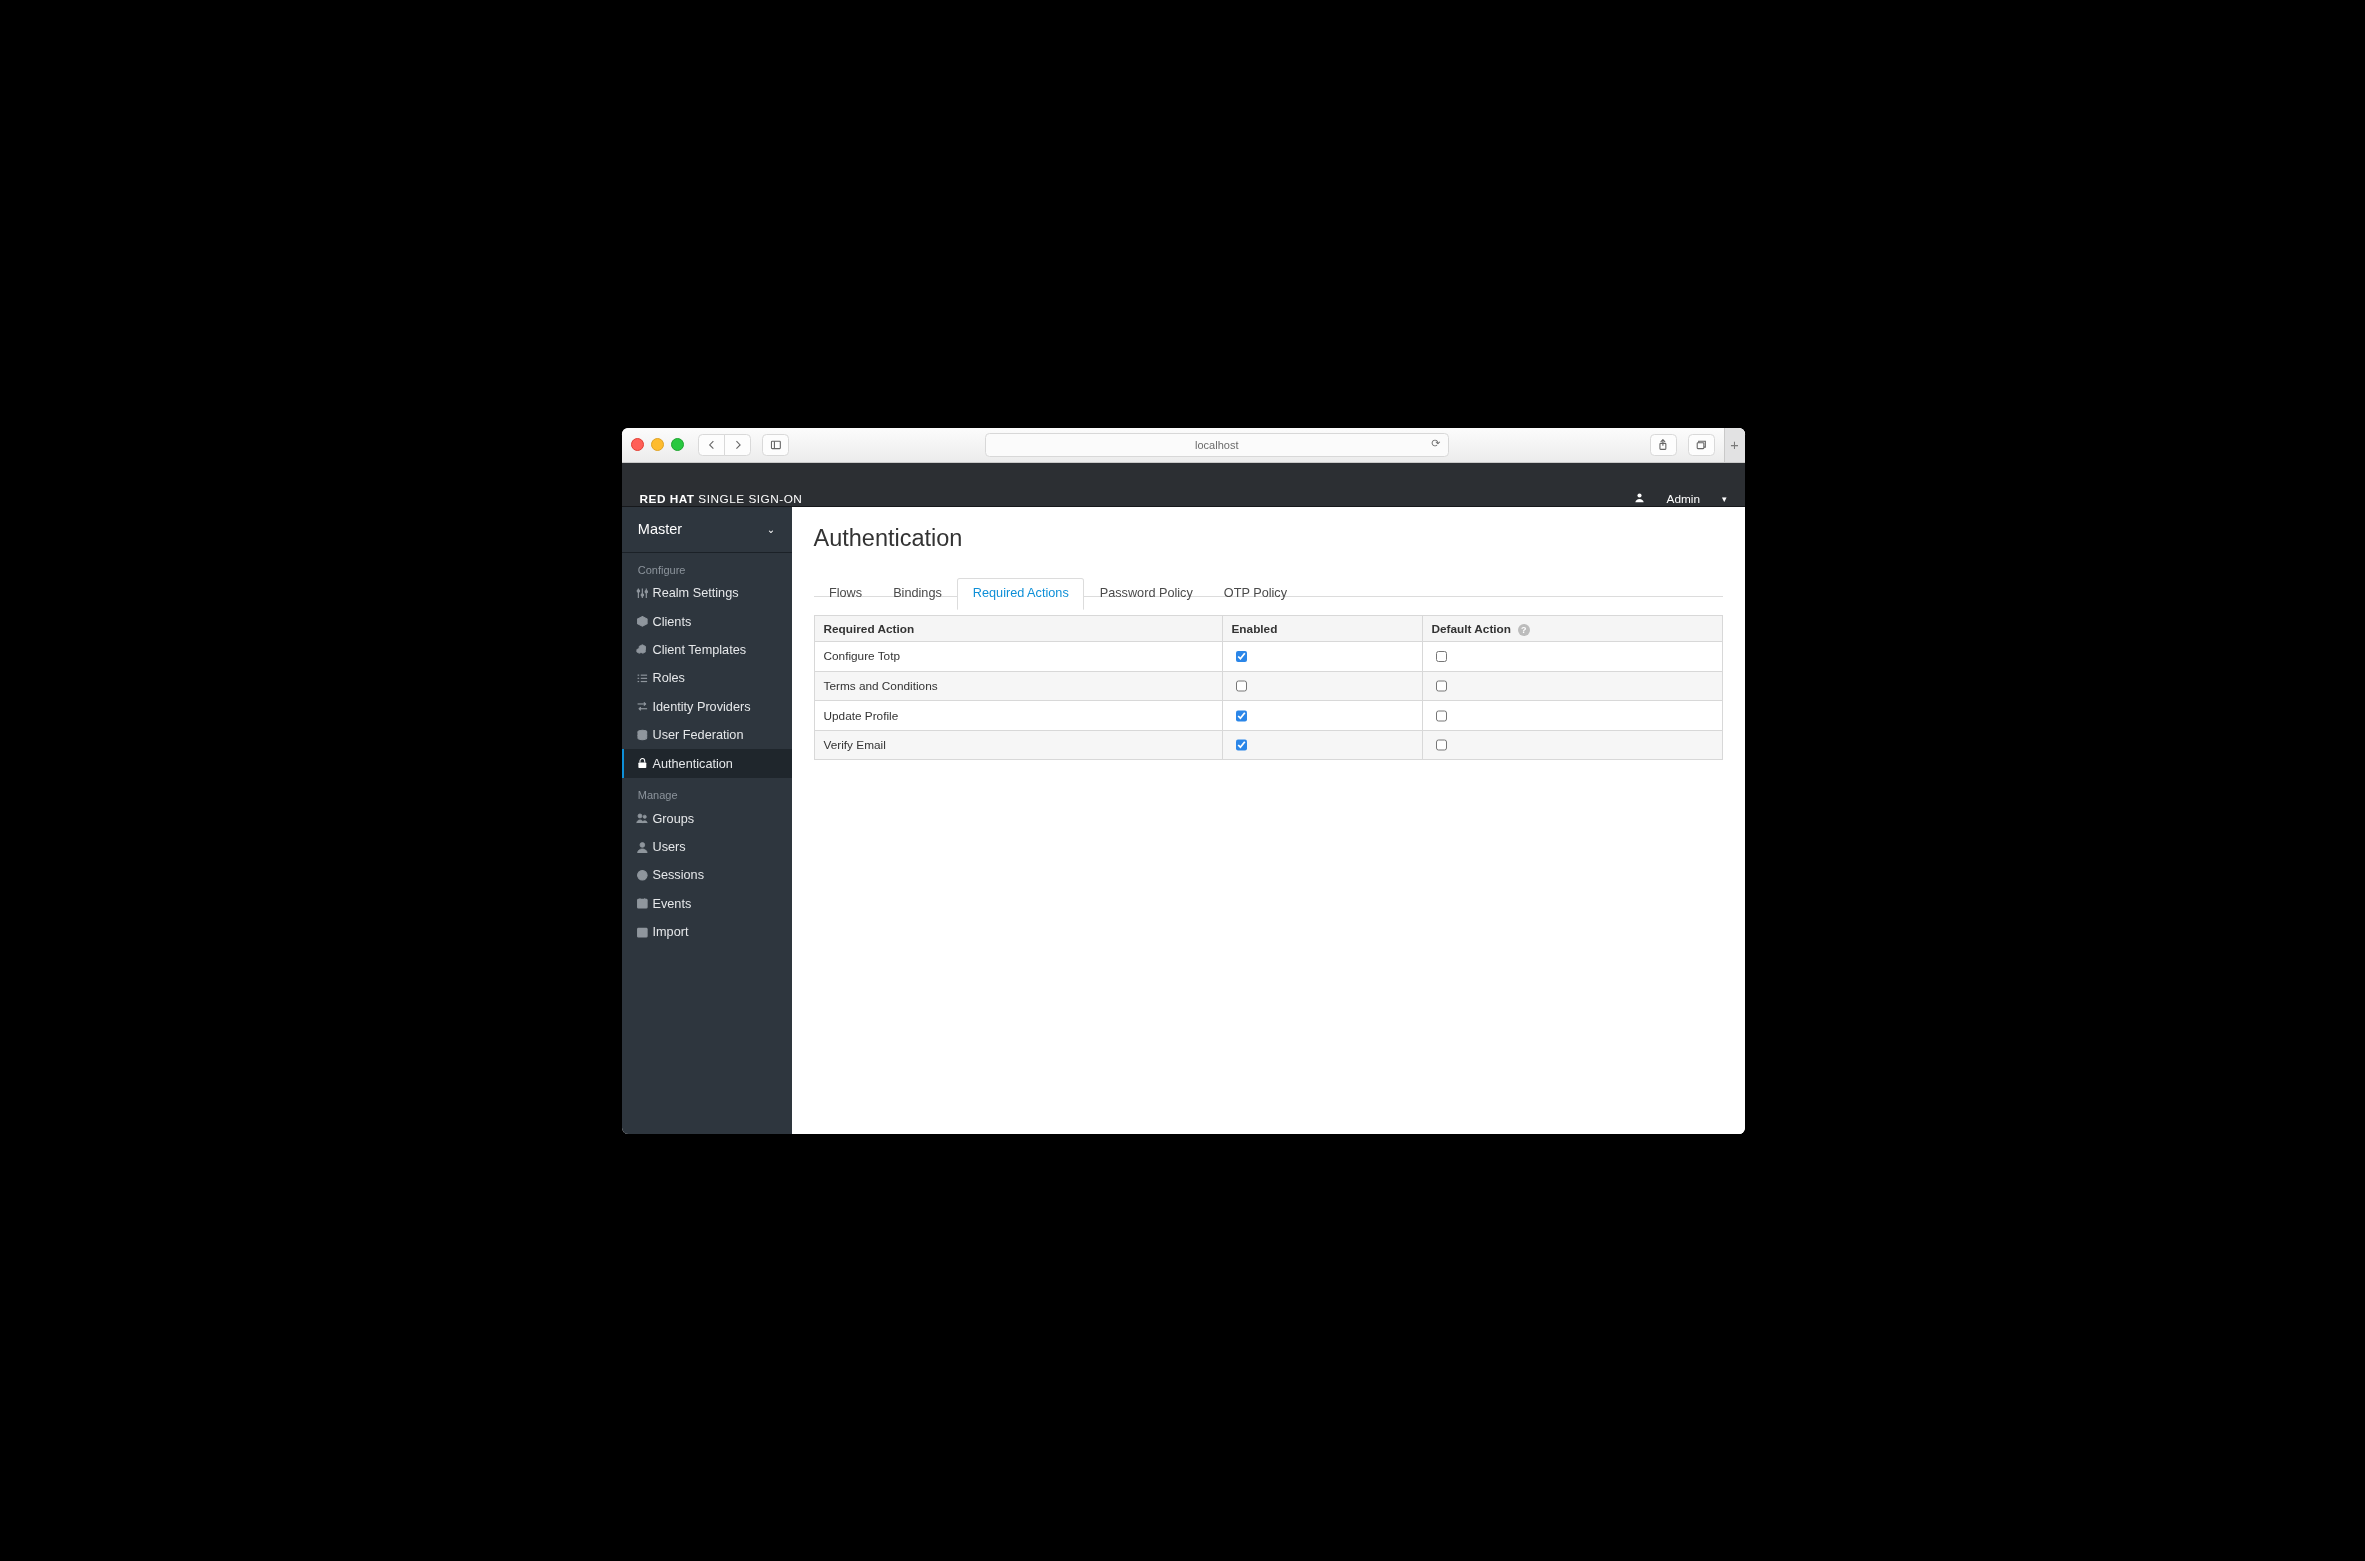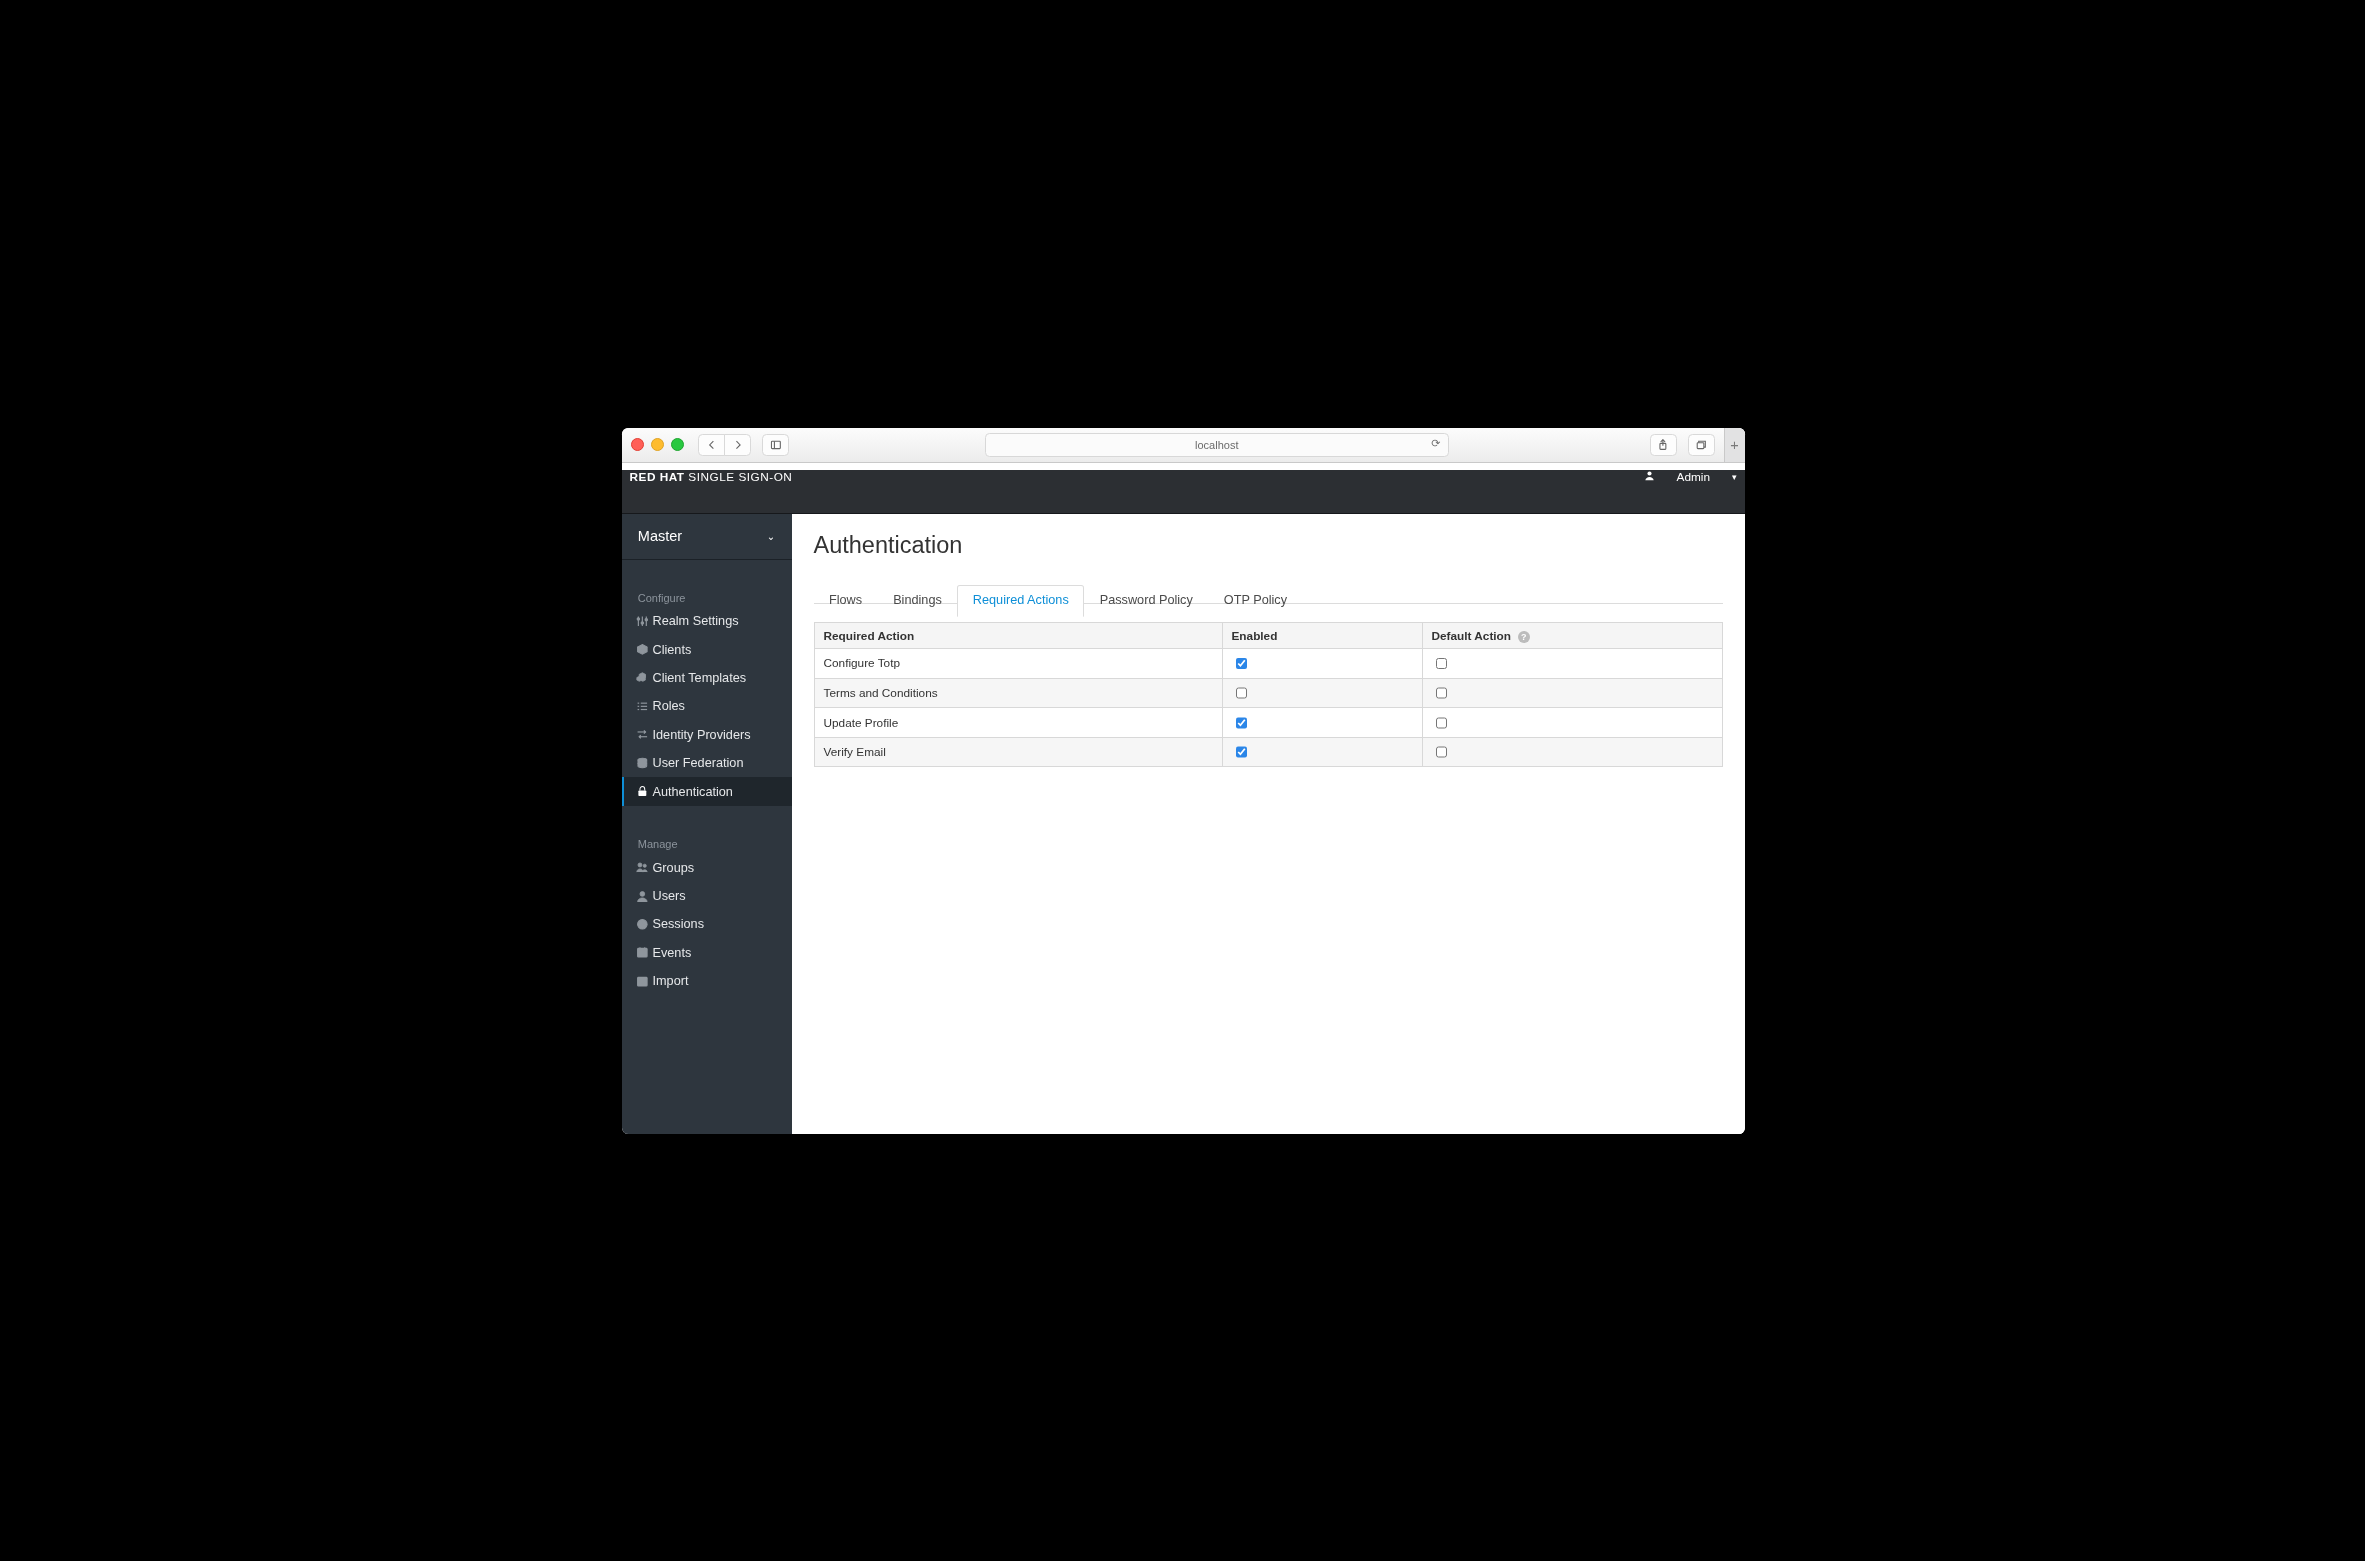--- a/index.html
+++ b/index.html
@@ -43,33 +43,33 @@
   .mac-btn.single{border-radius:4.5px;margin-left:5.4px;}
   .mac-spacer{flex:1;}
   .url-bar{width:462px;height:22px;background:#fbfbfb;border:0.9px solid #d8d8d8;border-radius:4.5px;display:flex;align-items:center;justify-content:center;position:relative;}
   .url-bar .url-text{color:#6b6b6b;font-size:11px;}
   .url-bar .reload{position:absolute;right:7.2px;top:3.6px;color:#6b6b6b;font-size:11px;}
   .toolbar-right{display:flex;align-items:center;gap:5.4px;}
   .mac-btn svg{width:11.8px;height:11.8px;fill:none;stroke:#666;stroke-width:1.5;}
   .newtab{width:20px;height:34px;background:var(--newtab);display:flex;align-items:center;justify-content:center;border-left:0.9px solid #c9c9c9;margin-right:-9px;margin-left:3.6px;color:#7a7a7a;font-size:14.5px;}
 
   
-  .app-header{height:43px;background:#2c2f33;display:flex;align-items:flex-start;justify-content:space-between;padding:0 8px;border-bottom:0.9px solid #16181b;margin-top:7px;}
+  .app-header{height:43px;background:#2c2f33;display:flex;align-items:flex-end;justify-content:space-between;padding:0 18px;border-bottom:0.9px solid #16181b;}
   .brand{color:#fff;font-size:11.8px;letter-spacing:0.5px;}
   .brand .bold{font-weight:700;}
   .brand .light{font-weight:300;}
   .user-menu{color:#fff;display:flex;align-items:center;gap:22px;font-size:11.8px;}
   .user-menu .caret{font-size:9px;}
 
   
   .app-body{flex:1;display:flex;min-height:0;}
   .sidebar{width:170px;background:#2e363e;color:var(--sidebar-text);display:flex;flex-direction:column;}
   .realm-select{display:flex;align-items:center;justify-content:space-between;padding:14.5px 16.3px;background:#2e363e;border-bottom:0.9px solid #1b2127;font-size:14.5px;color:#fff;}
   .realm-select .chev{font-size:10px;}
-  .side-section{padding:11px 16.3px 3.6px;color:var(--sidebar-muted);font-size:11px;margin-top:21px;}
+  .side-section{padding:11px 16.3px 3.6px;color:var(--sidebar-muted);font-size:11px;}
   .side-item{display:flex;align-items:center;gap:11px;padding:7.2px 16.3px 7.2px 31px;color:#e6e8ea;font-size:12.7px;position:relative;}
   .side-item .ico{position:absolute;left:14.5px;width:12.7px;height:12.7px;display:flex;align-items:center;justify-content:center;color:#8f969d;}
   .side-item .ico svg{width:12.7px;height:12.7px;fill:#8f969d;stroke:#8f969d;}
   .side-item.active{background:#1f262c;}
   .side-item.active::before{content:"";position:absolute;left:0;top:0;bottom:0;width:2.7px;background:var(--link-blue);}
   .side-item.active .ico svg{fill:#fff;stroke:#fff;}
 
   
   .main{flex:1;background:#fff;overflow:auto;}
   .page{padding:18px 22px;}

